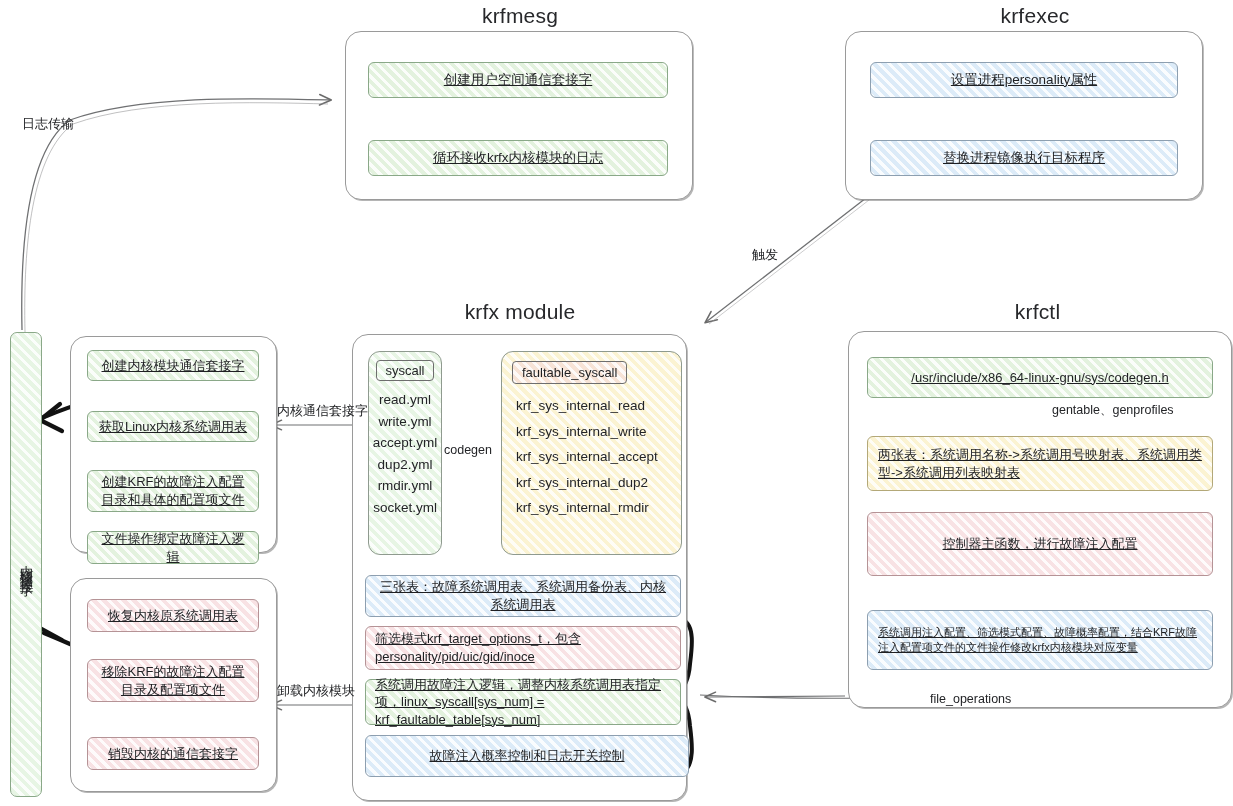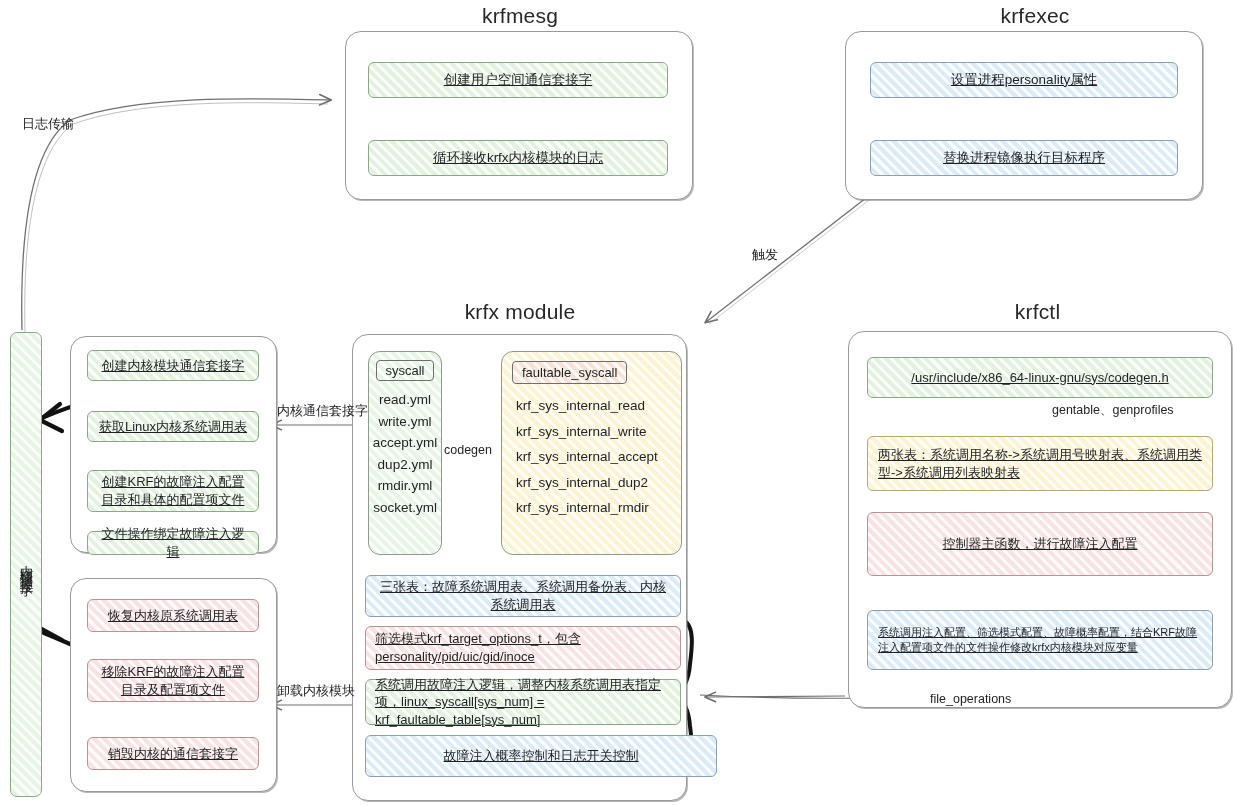--- a/index.html
+++ b/index.html
@@ -157,21 +157,21 @@
   </div>
 
   <div class="vbar" style="left:10px;top:332px;width:30px;height:463px;">
     <span>内核通信套接字</span>
   </div>
 
   <div class="panel" style="left:70px;top:336px;width:205px;height:215px;">
     <div class="node f-greenpale" style="left:16px;top:13px;width:172px;height:31px;font-size:13px;">创建内核模块通信套接字</div>
     <div class="node f-greenpale" style="left:16px;top:74px;width:172px;height:31px;font-size:13px;">获取Linux内核系统调用表</div>
     <div class="node f-greenpale" style="left:16px;top:133px;width:172px;height:42px;font-size:13px;">创建KRF的故障注入配置目录和具体的配置项文件</div>
-    <div class="node f-greenpale" style="left:16px;top:194px;width:172px;height:24px;font-size:13px;">文件操作绑定故障注入逻辑</div>
+    <div class="node f-greenpale" style="left:16px;top:194px;width:172px;height:33px;font-size:13px;">文件操作绑定故障注入逻辑</div>
   </div>
 
   <div class="panel" style="left:70px;top:578px;width:205px;height:212px;">
     <div class="node f-pink" style="left:16px;top:20px;width:172px;height:33px;font-size:13px;">恢复内核原系统调用表</div>
     <div class="node f-pink" style="left:16px;top:80px;width:172px;height:43px;font-size:13px;">移除KRF的故障注入配置目录及配置项文件</div>
     <div class="node f-pink" style="left:16px;top:158px;width:172px;height:33px;font-size:13px;">销毁内核的通信套接字</div>
   </div>
 
   <div class="panel" style="left:352px;top:334px;width:333px;height:465px;">
 
@@ -190,21 +190,21 @@
       <div class="item" style="margin:6px 0 6px 4px;">krf_sys_internal_read</div>
       <div class="item" style="margin:6px 0 6px 4px;">krf_sys_internal_write</div>
       <div class="item" style="margin:6px 0 6px 4px;">krf_sys_internal_accept</div>
       <div class="item" style="margin:6px 0 6px 4px;">krf_sys_internal_dup2</div>
       <div class="item" style="margin:6px 0 6px 4px;">krf_sys_internal_rmdir</div>
     </div>
 
     <div class="node f-blue" style="left:12px;top:240px;width:316px;height:42px;font-size:13px;padding:3px 9px;">三张表：故障系统调用表、系统调用备份表、内核系统调用表</div>
     <div class="node f-pink left" style="left:12px;top:291px;width:316px;height:44px;font-size:13px;padding:3px 9px;">筛选模式krf_target_options_t，包含personality/pid/uic/gid/inoce</div>
     <div class="node f-greenpale left" style="left:12px;top:344px;width:316px;height:46px;font-size:13px;padding:3px 9px;">系统调用故障注入逻辑，调整内核系统调用表指定项，linux_syscall[sys_num] = krf_faultable_table[sys_num]</div>
-    <div class="node f-blue" style="left:12px;top:400px;width:352px;height:42px;font-size:13px;padding:3px 1px;">故障注入概率控制和日志开关控制</div>
+    <div class="node f-blue" style="left:12px;top:400px;width:324px;height:42px;font-size:13px;padding:3px 1px;">故障注入概率控制和日志开关控制</div>
   </div>
 
   <div class="panel" style="left:848px;top:331px;width:382px;height:375px;">
     <div class="node f-greenpale" style="left:18px;top:25px;width:346px;height:41px;font-size:13px;">/usr/include/x86_64-linux-gnu/sys/codegen.h</div>
     <div class="node f-yellow left" style="left:18px;top:104px;width:346px;height:55px;font-size:13px;padding:3px 10px;">两张表：系统调用名称-&gt;系统调用号映射表、系统调用类型-&gt;系统调用列表映射表</div>
     <div class="node f-pink" style="left:18px;top:180px;width:346px;height:64px;font-size:13px;">控制器主函数，进行故障注入配置</div>
     <div class="node f-blue left" style="left:18px;top:278px;width:346px;height:60px;font-size:11px;padding:3px 10px;">系统调用注入配置、筛选模式配置、故障概率配置，结合KRF故障注入配置项文件的文件操作修改krfx内核模块对应变量</div>
   </div>
 
   <div class="edge-label cn" style="left:22px;top:115px;">日志传输</div>

